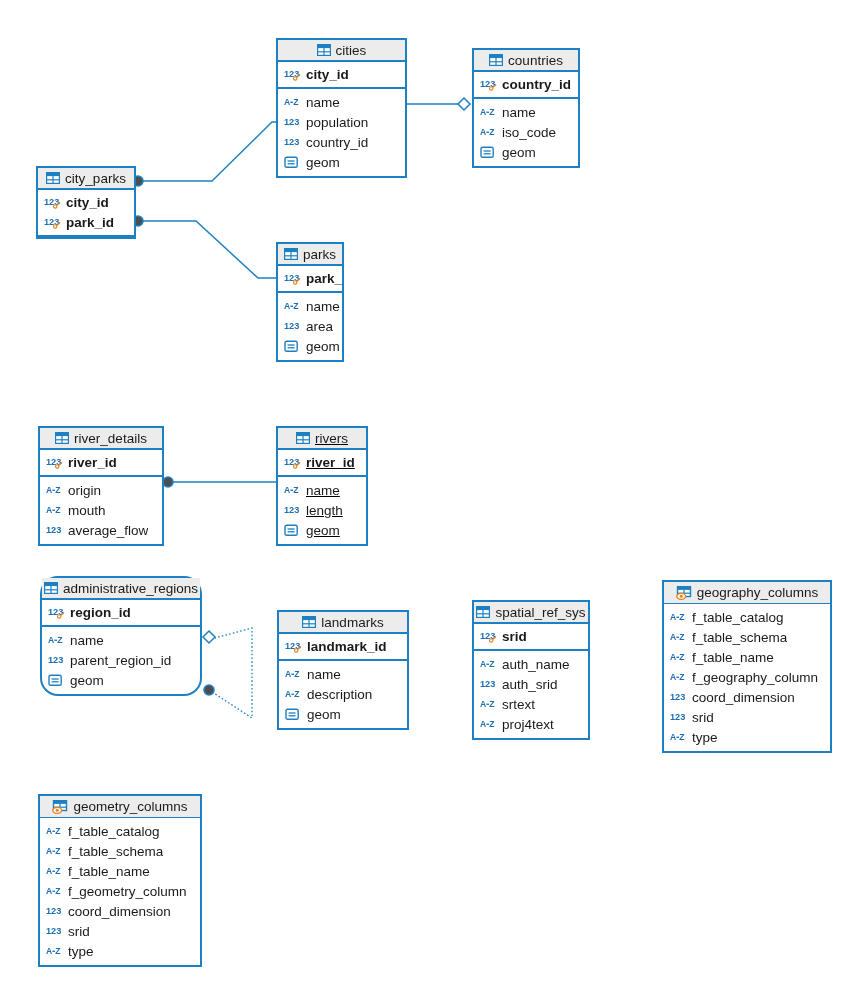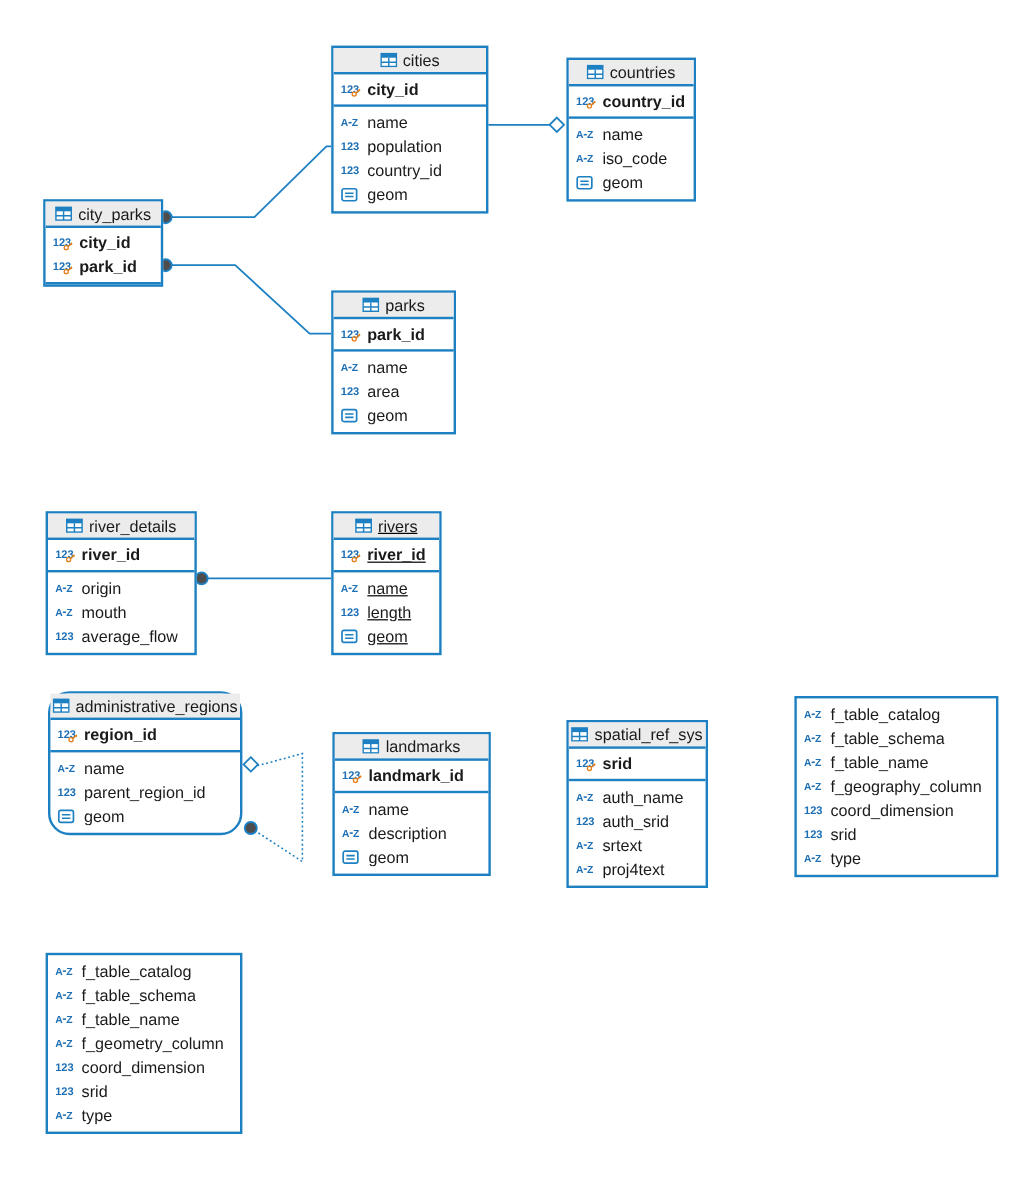--- a/index.html
+++ b/index.html
@@ -179,21 +179,21 @@
         <div class="row">
           <span class="ico type-ico"><svg width="17" height="13" viewBox="0 0 17 13">
               <rect x="1" y="1.3" width="12.2" height="10" fill="#ffffff" stroke="#1d80c2" stroke-width="1.4" rx="1.6"></rect>
               <line x1="3.6" y1="5" x2="10.6" y2="5" stroke="#1d80c2" stroke-width="1.3"></line>
               <line x1="3.6" y1="7.8" x2="10.6" y2="7.8" stroke="#1d80c2" stroke-width="1.3"></line>
             </svg></span>
           <span class="lbl">geom</span>
         </div>
       </div>
     </div>
-    <div class="tbl" style="left: 276px; top: 242px; width: 104px;">
+    <div class="tbl" style="left: 276px; top: 242px; width: 68px;">
       <div class="tbl-head">
         <span class="ico tbl-ico"><svg width="14" height="12" viewBox="0 0 14 12">
             <rect x="0.5" y="0.5" width="13" height="11" fill="#ffffff" stroke="#1d80c2" stroke-width="1.4"></rect>
             <rect x="0.5" y="0.5" width="13" height="3.6" fill="#1d80c2"></rect>
             <line x1="7" y1="4.1" x2="7" y2="11.5" stroke="#1d80c2" stroke-width="1.2"></line>
             <line x1="0.5" y1="7.8" x2="13.5" y2="7.8" stroke="#1d80c2" stroke-width="1.2"></line>
           </svg></span>
         <span class="lbl">parks</span>
       </div>
       <div class="pk-sec">
@@ -466,20 +466,31 @@
           <span class="ico type-ico"><svg width="17" height="13" viewBox="0 0 17 13">
               <text x="0" y="9.3" fill="#1d6fb5" font-size="8.6" font-weight="bold" font-family="&quot;Liberation Sans&quot;, sans-serif">A</text>
               <rect x="6.4" y="5.6" width="2.6" height="1.3" fill="#1d6fb5"></rect>
               <text x="9.2" y="9.3" fill="#1d6fb5" font-size="8.6" font-weight="bold" font-family="&quot;Liberation Sans&quot;, sans-serif">Z</text>
             </svg></span>
           <span class="lbl">proj4text</span>
         </div>
       </div>
     </div>
     <div class="tbl" style="left: 662px; top: 580px; width: 170px;">
+      <div class="tbl-head noborder">
+        <span class="ico view-ico"><svg width="16" height="14" viewBox="0 0 16 14">
+            <rect x="1.5" y="0.5" width="13" height="10" fill="#ffffff" stroke="#1d80c2" stroke-width="1.4"></rect>
+            <rect x="1.5" y="0.5" width="13" height="3.4" fill="#1d80c2"></rect>
+            <line x1="8" y1="3.9" x2="8" y2="10.5" stroke="#1d80c2" stroke-width="1.2"></line>
+            <line x1="1.5" y1="7.2" x2="14.5" y2="7.2" stroke="#1d80c2" stroke-width="1.2"></line>
+            <ellipse cx="5.2" cy="10.3" rx="4.4" ry="3" fill="#ffffff" stroke="#e8811a" stroke-width="1.3"></ellipse>
+            <circle cx="5.2" cy="10.3" r="1.5" fill="#e8811a"></circle>
+          </svg></span>
+        <span class="lbl">geography_columns</span>
+      </div>
       <div class="col-sec">
         <div class="row">
           <span class="ico type-ico"><svg width="17" height="13" viewBox="0 0 17 13">
               <text x="0" y="9.3" fill="#1d6fb5" font-size="8.6" font-weight="bold" font-family="&quot;Liberation Sans&quot;, sans-serif">A</text>
               <rect x="6.4" y="5.6" width="2.6" height="1.3" fill="#1d6fb5"></rect>
               <text x="9.2" y="9.3" fill="#1d6fb5" font-size="8.6" font-weight="bold" font-family="&quot;Liberation Sans&quot;, sans-serif">Z</text>
             </svg></span>
           <span class="lbl">f_table_catalog</span>
         </div>
         <div class="row">
@@ -522,20 +533,31 @@
           <span class="ico type-ico"><svg width="17" height="13" viewBox="0 0 17 13">
               <text x="0" y="9.3" fill="#1d6fb5" font-size="8.6" font-weight="bold" font-family="&quot;Liberation Sans&quot;, sans-serif">A</text>
               <rect x="6.4" y="5.6" width="2.6" height="1.3" fill="#1d6fb5"></rect>
               <text x="9.2" y="9.3" fill="#1d6fb5" font-size="8.6" font-weight="bold" font-family="&quot;Liberation Sans&quot;, sans-serif">Z</text>
             </svg></span>
           <span class="lbl">type</span>
         </div>
       </div>
     </div>
     <div class="tbl" style="left: 38px; top: 794px; width: 164px;">
+      <div class="tbl-head noborder">
+        <span class="ico view-ico"><svg width="16" height="14" viewBox="0 0 16 14">
+            <rect x="1.5" y="0.5" width="13" height="10" fill="#ffffff" stroke="#1d80c2" stroke-width="1.4"></rect>
+            <rect x="1.5" y="0.5" width="13" height="3.4" fill="#1d80c2"></rect>
+            <line x1="8" y1="3.9" x2="8" y2="10.5" stroke="#1d80c2" stroke-width="1.2"></line>
+            <line x1="1.5" y1="7.2" x2="14.5" y2="7.2" stroke="#1d80c2" stroke-width="1.2"></line>
+            <ellipse cx="5.2" cy="10.3" rx="4.4" ry="3" fill="#ffffff" stroke="#e8811a" stroke-width="1.3"></ellipse>
+            <circle cx="5.2" cy="10.3" r="1.5" fill="#e8811a"></circle>
+          </svg></span>
+        <span class="lbl">geometry_columns</span>
+      </div>
       <div class="col-sec">
         <div class="row">
           <span class="ico type-ico"><svg width="17" height="13" viewBox="0 0 17 13">
               <text x="0" y="9.3" fill="#1d6fb5" font-size="8.6" font-weight="bold" font-family="&quot;Liberation Sans&quot;, sans-serif">A</text>
               <rect x="6.4" y="5.6" width="2.6" height="1.3" fill="#1d6fb5"></rect>
               <text x="9.2" y="9.3" fill="#1d6fb5" font-size="8.6" font-weight="bold" font-family="&quot;Liberation Sans&quot;, sans-serif">Z</text>
             </svg></span>
           <span class="lbl">f_table_catalog</span>
         </div>
         <div class="row">

